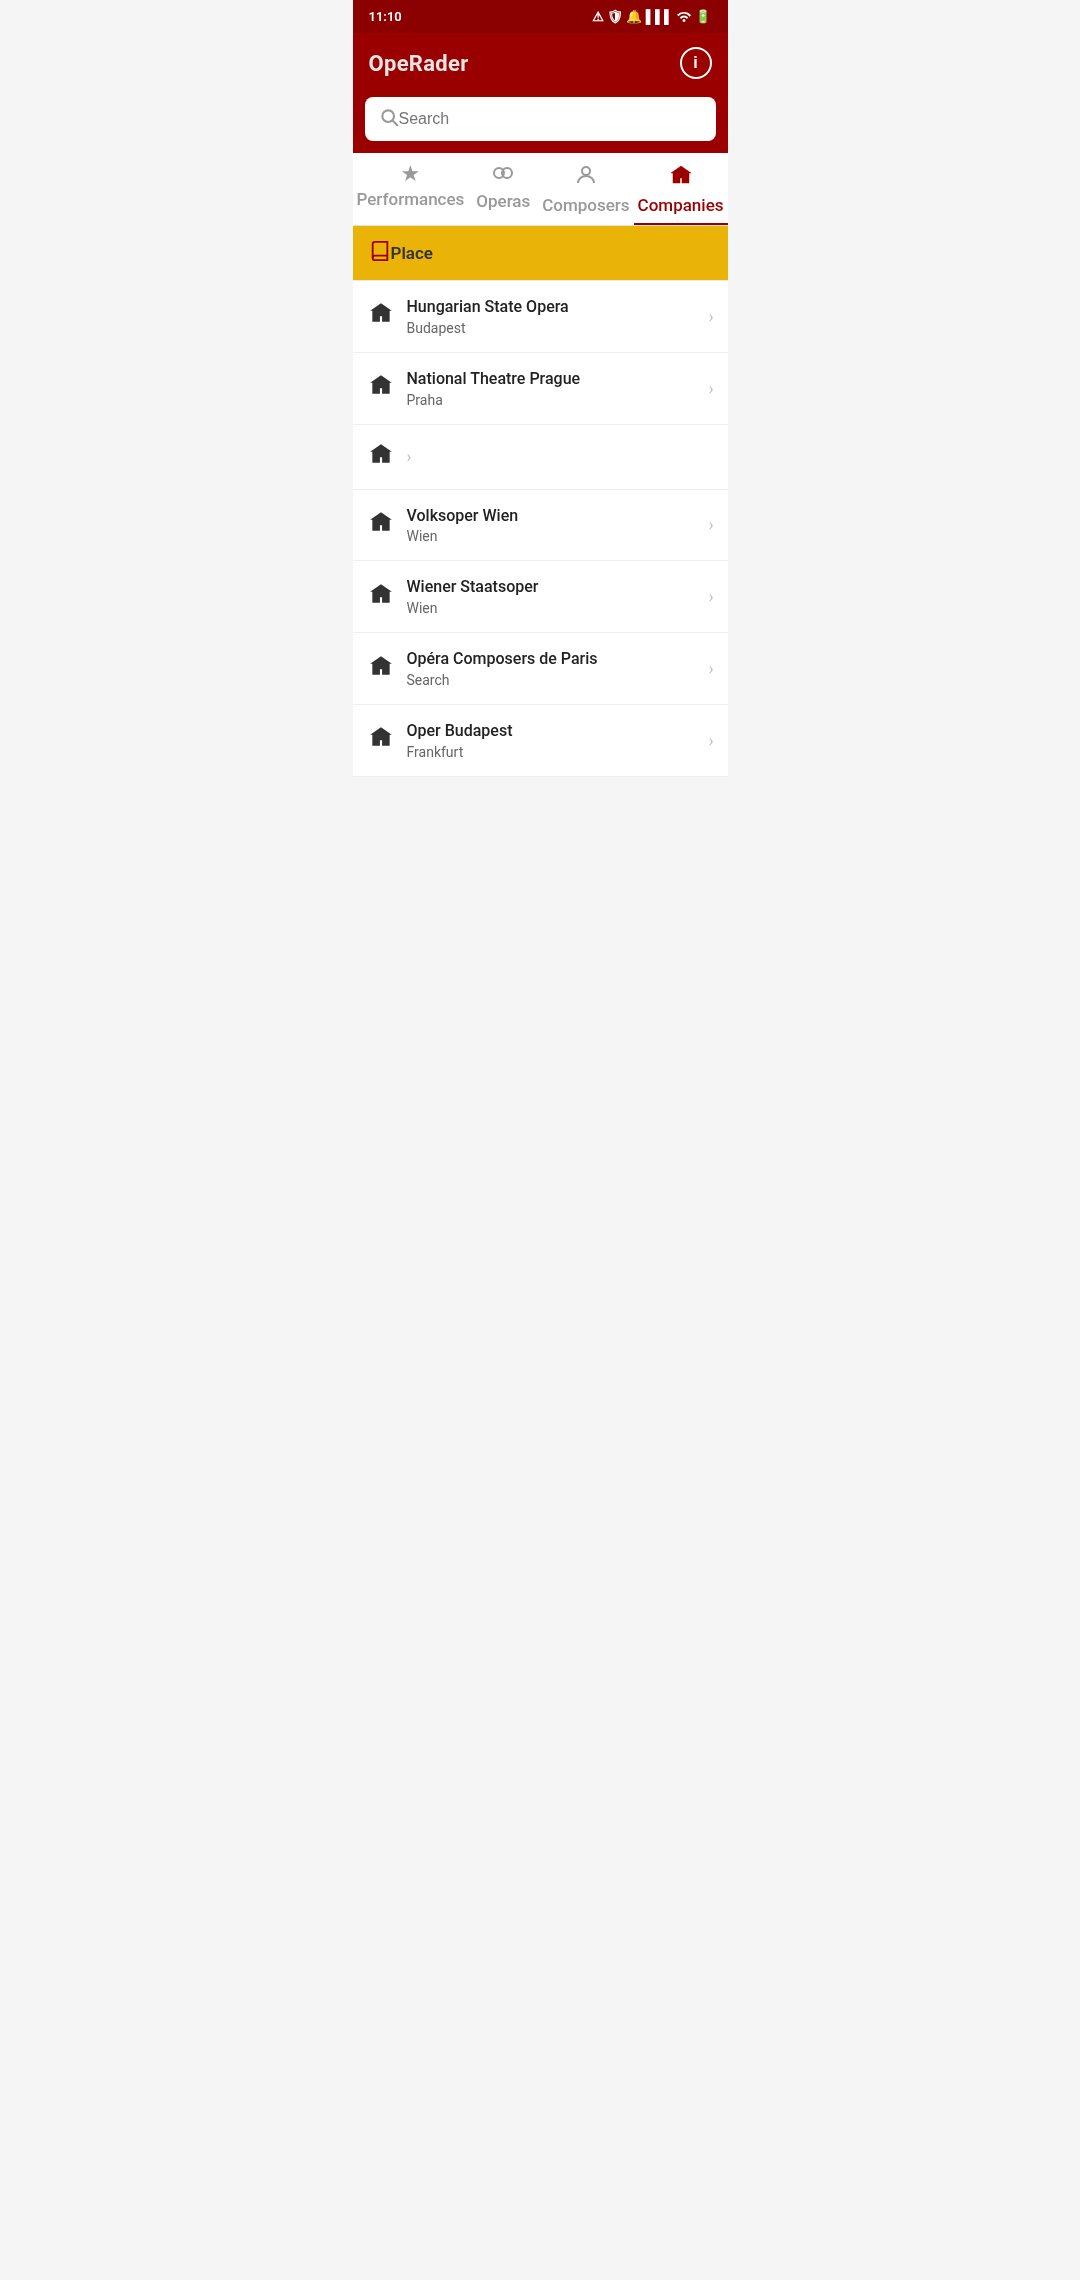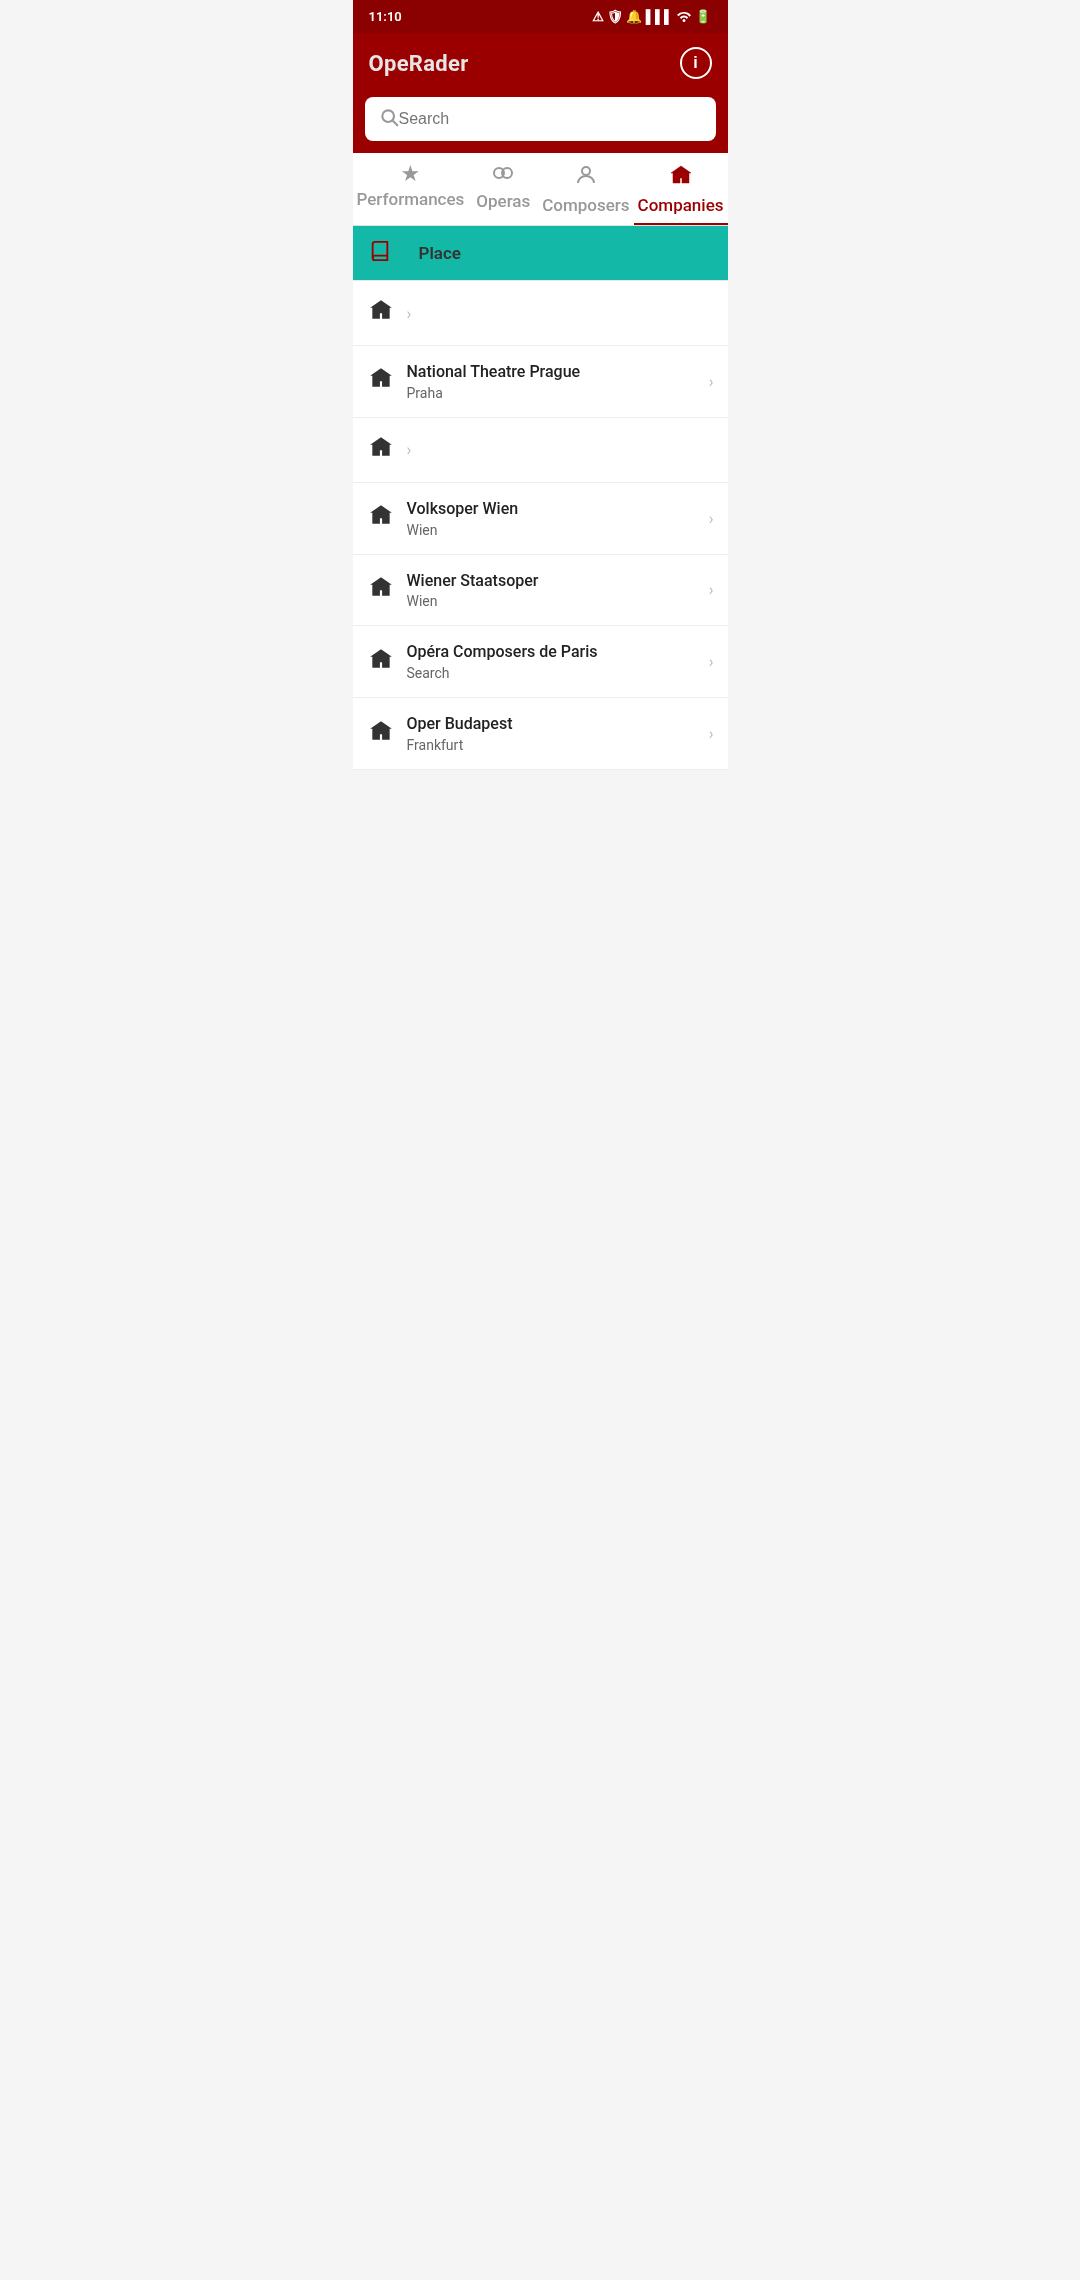--- a/index.html
+++ b/index.html
@@ -133,25 +133,25 @@
       font-weight: 500;
     }
 
     
     .content {
       background: white;
     }
 
     
     .section-header {
-      background: #14b8a6;
+      background: #eab308;
       padding: 14px 16px;
       display: flex;
       align-items: center;
-      gap: 28px;
+      gap: 0;
       border-bottom: 1px solid #e8e8e8;
     }
     .section-header-icon {
       font-size: 18px;
       color: #9B0000;
     }
     .section-header-title {
       font-size: 17px;
       font-weight: 600;
       color: #333;
@@ -278,20 +278,24 @@
 </div>
 
 <div class="content">
 
   <div class="list-item">
     <span class="list-item-icon">
       <svg width="26" height="26" viewBox="0 0 24 24" fill="#333">
         <path d="M12 3L2 10h2v10h7v-5h2v5h7V10h2L12 3z"></path>
       </svg>
     </span>
+    <div class="list-item-content">
+      <div class="list-item-title">Hungarian State Opera</div>
+      <div class="list-item-subtitle">Budapest</div>
+    </div>
     <span class="list-item-chevron">›</span>
   </div>
 
   <div class="list-item">
     <span class="list-item-icon">
       <svg width="26" height="26" viewBox="0 0 24 24" fill="#333">
         <path d="M12 3L2 10h2v10h7v-5h2v5h7V10h2L12 3z"></path>
       </svg>
     </span>
     <div class="list-item-content">

